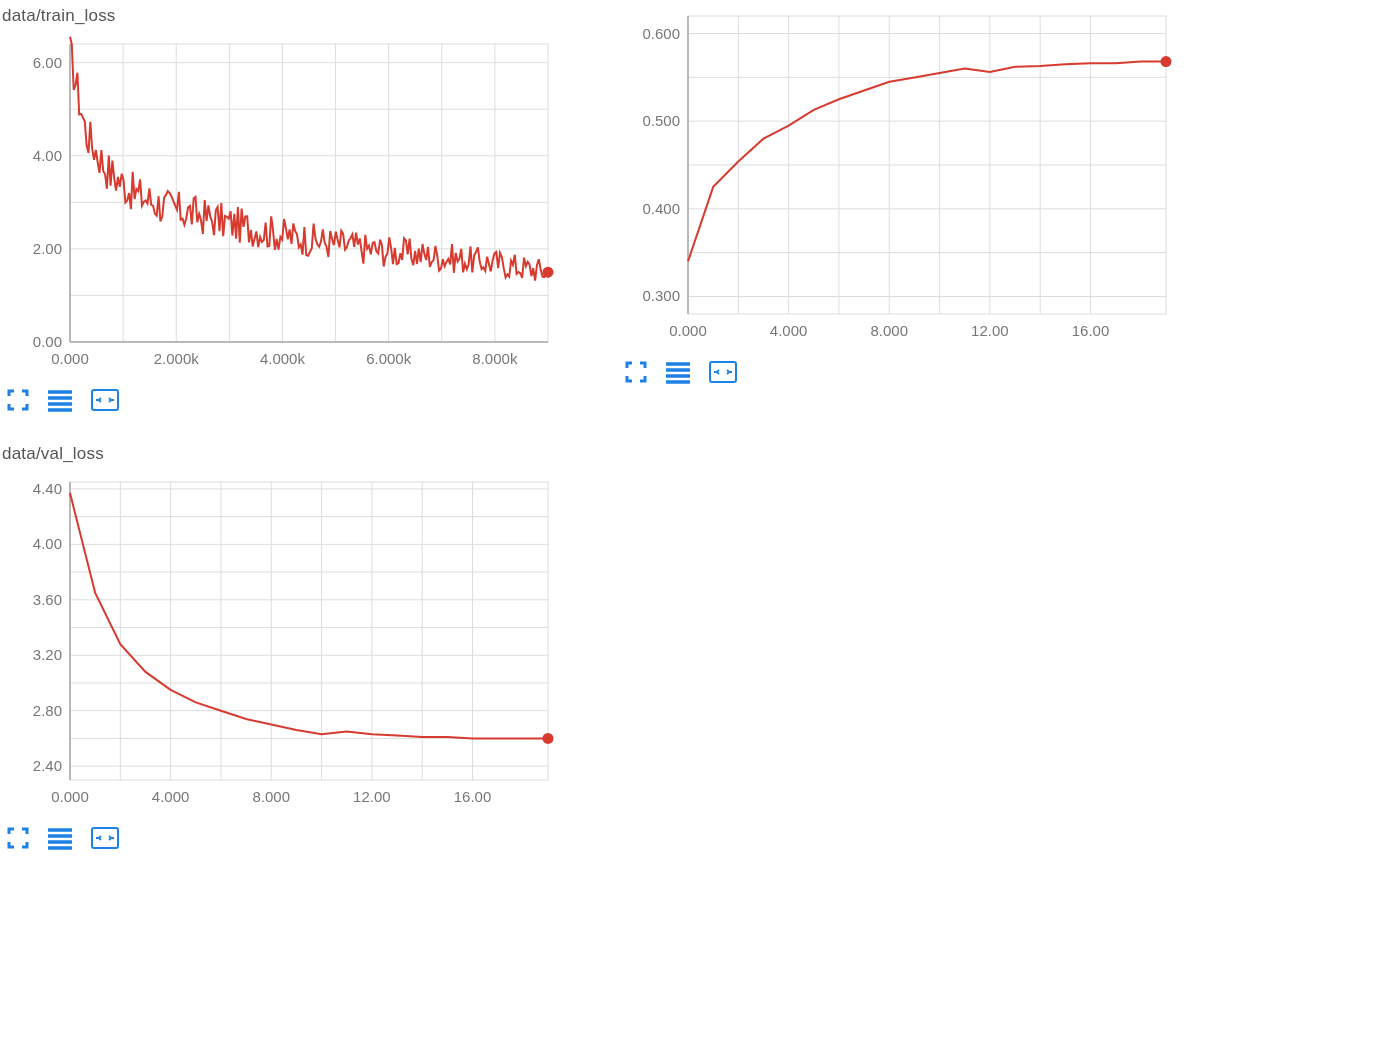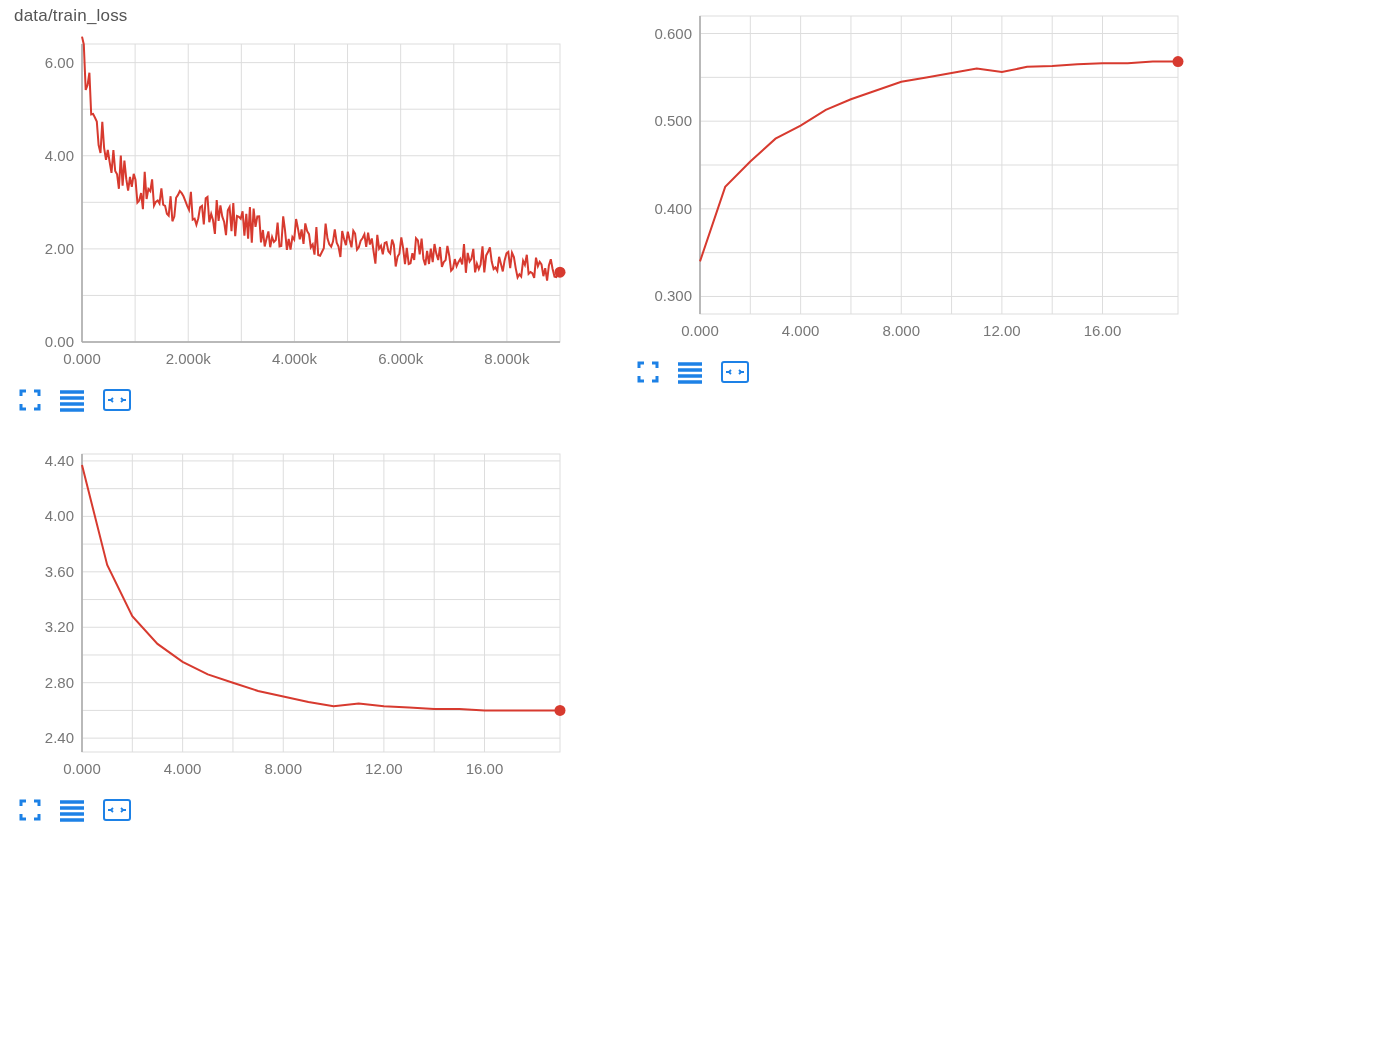--- a/index.html
+++ b/index.html
@@ -9,21 +9,21 @@
     font-family: -apple-system, BlinkMacSystemFont, "Segoe UI", Helvetica, Arial, sans-serif;
     font-size: 14px;
     color: #444;
     background: #fff;
     width: 1378px;
   }
   .dashboard {
     display: flex;
     flex-wrap: wrap;
     gap: 0;
-    padding: 4px 12px;
+    padding: 4px 0;
   }
   .panel {
     width: 600px;
     margin: 0 18px 30px 0;
   }
   .panel-title {
     font-size: 17px;
     color: #555;
     margin: 2px 0 6px 2px;
     font-weight: 400;
@@ -182,20 +182,21 @@
         <svg width="30" height="24" viewBox="0 0 30 24" fill="none" stroke-width="2">
           <rect x="2" y="2" width="26" height="20" rx="2"></rect>
           <path d="M9 12 L6 12 M9 12 L11 10 M9 12 L11 14" stroke-width="1.8"></path>
           <path d="M21 12 L24 12 M21 12 L19 10 M21 12 L19 14" stroke-width="1.8"></path>
         </svg>
       </span>
     </div>
   </div>
 
   <div class="panel">
+    <div class="panel-title">data/val_loss</div>
     <div class="chart-wrap">
       <svg class="chart-svg" width="560" height="350" id="svg2">
           <rect x="70" y="12" width="478" height="298" fill="#fff" stroke="#ddd"></rect>
           <line x1="70" x2="548" y1="296.1395348837209" y2="296.1395348837209" class="grid-line"></line>
           <text x="62" y="301.1395348837209" text-anchor="end" class="axis-text">2.40</text>
           <line x1="70" x2="548" y1="240.69767441860466" y2="240.69767441860466" class="grid-line"></line>
           <text x="62" y="245.69767441860466" text-anchor="end" class="axis-text">2.80</text>
           <line x1="70" x2="548" y1="185.25581395348834" y2="185.25581395348834" class="grid-line"></line>
           <text x="62" y="190.25581395348834" text-anchor="end" class="axis-text">3.20</text>
           <line x1="70" x2="548" y1="129.81395348837208" y2="129.81395348837208" class="grid-line"></line>

